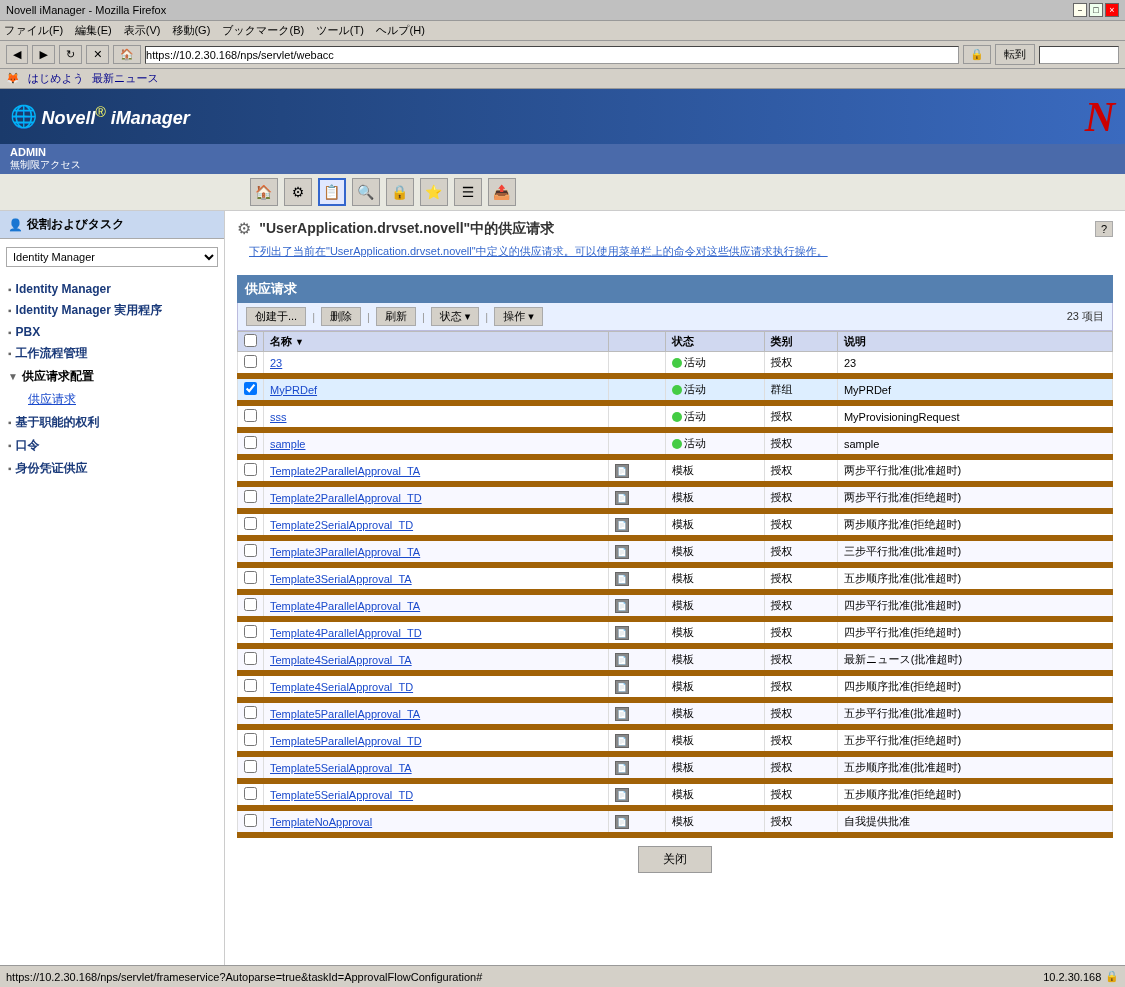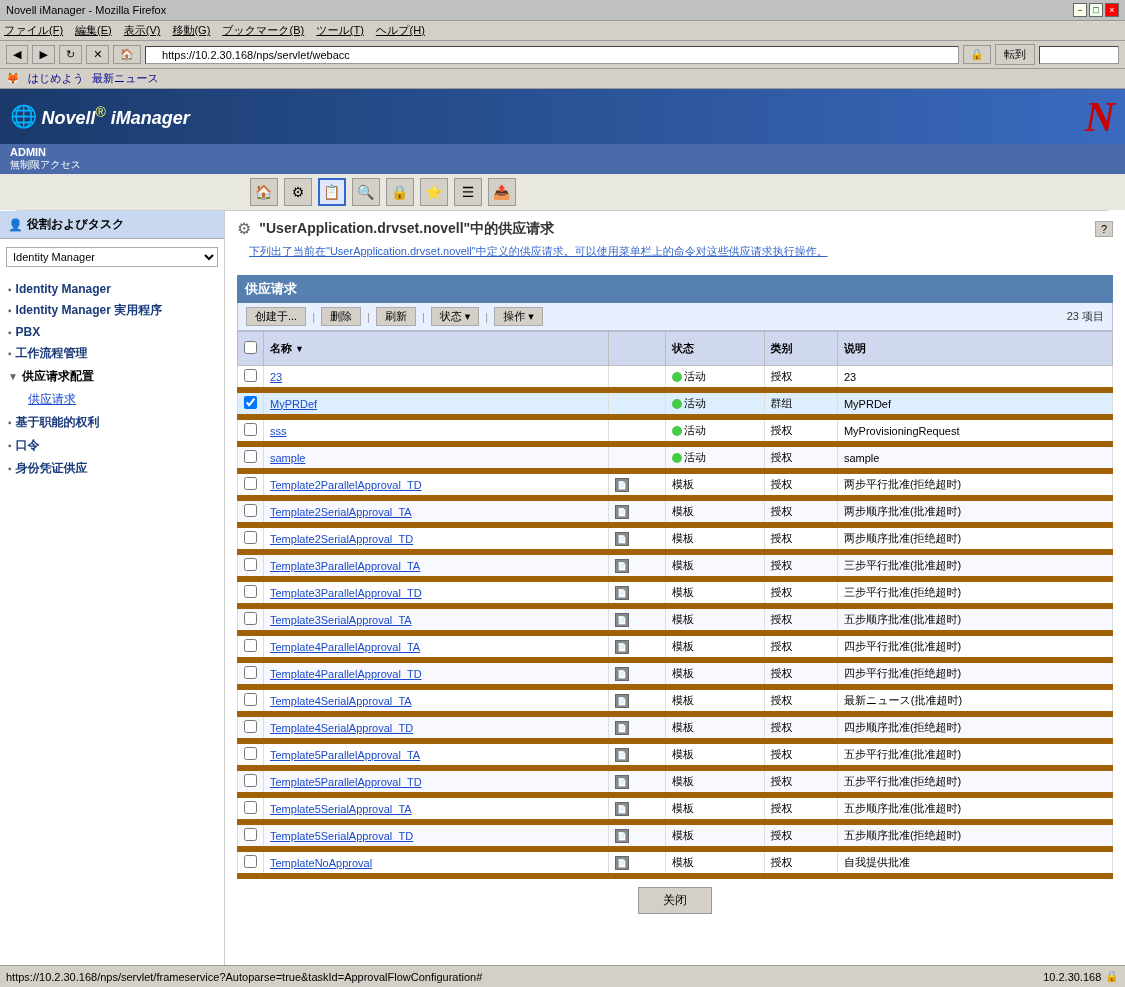--- a/index.html
+++ b/index.html
@@ -7,25 +7,25 @@
 
     
     .browser-titlebar { background: #c0c0c0; padding: 3px 6px; font-size: 11px; display: flex; align-items: center; justify-content: space-between; border-bottom: 1px solid #999; }
     .browser-controls { display: flex; gap: 2px; }
     .browser-btn { width: 14px; height: 14px; border: 1px solid #666; display: inline-flex; align-items: center; justify-content: center; font-size: 9px; cursor: pointer; }
     .browser-btn.min { background: #ffe; }
     .browser-btn.max { background: #efe; }
     .browser-btn.close { background: #f00; color: #fff; }
 
     .browser-menubar { background: #d4d0c8; padding: 2px 4px; font-size: 11px; display: flex; gap: 12px; border-bottom: 1px solid #999; }
-    .browser-menubar span { cursor: pointer; text-decoration: underline; }
+    .browser-menubar span { cursor: pointer; }
 
     .browser-toolbar { background: #d4d0c8; padding: 3px 6px; display: flex; align-items: center; gap: 4px; border-bottom: 1px solid #999; }
     .nav-btn { background: #d4d0c8; border: 1px solid #999; padding: 2px 6px; font-size: 11px; cursor: pointer; display: flex; align-items: center; gap: 2px; }
-    .address-bar { flex: 1; border: 1px inset #999; background: #fff; padding: 2px 16px; font-size: 11px; }
+    .address-bar { flex: 1; border: 1px inset #999; background: #fff; padding: 2px 0; font-size: 11px; }
     .go-btn { background: #d4d0c8; border: 1px solid #999; padding: 2px 8px; font-size: 11px; cursor: pointer; }
     .search-bar { border: 1px inset #999; background: #fff; padding: 2px 4px; font-size: 11px; width: 80px; }
 
     .browser-bookmarks { background: #d4d0c8; padding: 2px 6px; font-size: 11px; display: flex; align-items: center; gap: 8px; border-bottom: 1px solid #999; }
     .bookmark-link { color: #00008b; text-decoration: none; cursor: pointer; font-size: 11px; }
 
     
     .app-header { background: linear-gradient(to right, #1a3a6b, #3a6abf); height: 55px; display: flex; align-items: center; padding: 0 10px; }
     .toolbar-icon { width: 28px; height: 28px; border: 1px solid #999; background: #d4d0c8; display: flex; align-items: center; justify-content: center; cursor: pointer; font-size: 14px; }
     .toolbar-icon.active { background: #e0e8ff; border: 2px solid #3366cc; }
@@ -57,21 +57,21 @@
     .table-section { margin: 0 12px; }
     .table-header { background: #5580b0; color: #fff; padding: 5px 8px; font-size: 13px; font-weight: bold; }
     .table-toolbar { background: #e8f0ff; border: 1px solid #bbd; border-top: none; padding: 4px 8px; display: flex; align-items: center; gap: 4px; font-size: 11px; }
     .table-btn { border: 1px solid #aaa; background: #d4d0c8; padding: 1px 8px; cursor: pointer; font-size: 11px; }
     .table-count { margin-left: auto; color: #333; font-size: 11px; }
     .separator { color: #999; margin: 0 2px; }
 
     
     .data-table { width: 100%; border-collapse: collapse; font-size: 11px; }
     .data-table thead tr { background: #d0d8f0; }
-    .data-table thead th { padding: 9px 6px; text-align: left; border: 1px solid #bbb; font-size: 11px; font-weight: bold; white-space: nowrap; }
+    .data-table thead th { padding: 2px 6px; text-align: left; border: 1px solid #bbb; font-size: 11px; font-weight: bold; white-space: nowrap; }
     .data-table tbody tr { border-bottom: 6px solid #a16207; }
     .data-table tbody tr:nth-child(even) { background: #f8f8ff; }
     .data-table tbody tr.selected { background: #ddeeff; }
     .data-table td { padding: 3px 6px; border: 1px solid #ddd; vertical-align: middle; }
     .checkbox-cell { width: 20px; text-align: center; }
     .name-link { color: #1a4acc; text-decoration: underline; cursor: pointer; }
     .status-icon { display: inline-block; width: 10px; height: 10px; border-radius: 50%; background: #44cc44; vertical-align: middle; margin-right: 2px; }
 
     
     .close-btn-area { padding: 8px 12px; display: flex; justify-content: center; }
@@ -125,21 +125,21 @@
 </div>
 
 <div class="app-header">
   <div style="display:flex; align-items:center; gap:4px;">
     <span style="font-size:22px;">🌐</span>
     <span style="color:#fff; font-size:18px; font-weight:bold; font-style:italic;">Novell<span style="color:#ffff66; font-size:14px; font-weight:normal; vertical-align:super; font-style:normal;">®</span> iManager</span>
   </div>
   <div style="margin-left:auto; color:#c00; font-size:42px; font-weight:bold; font-style:italic; font-family:serif;">N</div>
 </div>
 
-<div style="background:#e8e8e0; border-bottom:1px solid #ccc;border-radius:21px;">
+<div style="background:#e8e8e0; border-bottom:1px solid #ccc;">
   <div style="background:#4a6aaa; color:#fff; padding:2px 10px; font-size:11px; display:flex; gap:16px;">
     <div>
       <div style="font-weight:bold;">ADMIN</div>
       <div style="font-size:10px;">無制限アクセス</div>
     </div>
   </div>
   <div class="toolbar-row" style="padding:4px 250px; display:flex; gap:6px; align-items:center; background:#e8e8e0;">
     <div class="toolbar-icon">🏠</div>
     <div class="toolbar-icon">⚙</div>
     <div class="toolbar-icon active">📋</div>
@@ -274,57 +274,49 @@
             <tr>
               <td class="checkbox-cell"><input type="checkbox" style=""></td>
               <td><a class="name-link">sample</a></td>
               <td></td>
               <td><span class="status-icon"></span>活动</td>
               <td>授权</td>
               <td>sample</td>
             </tr>
             <tr>
               <td class="checkbox-cell"><input type="checkbox" style=""></td>
+              <td><a class="name-link">Template2ParallelApproval_TA</a></td>
+              <td><span style="display:inline-block;width:14px;height:14px;background:#888;border:1px solid #666;font-size:8px;color:#fff;text-align:center;line-height:14px;">📄</span></td>
+              <td>模板</td>
+              <td>授权</td>
+              <td>两步平行批准(批准超时)</td>
+            </tr>
+            <tr>
+              <td class="checkbox-cell"><input type="checkbox" style=""></td>
               <td><a class="name-link">Template2ParallelApproval_TD</a></td>
               <td><span style="display:inline-block;width:14px;height:14px;background:#888;border:1px solid #666;font-size:8px;color:#fff;text-align:center;line-height:14px;">📄</span></td>
               <td>模板</td>
               <td>授权</td>
               <td>两步平行批准(拒绝超时)</td>
             </tr>
             <tr>
               <td class="checkbox-cell"><input type="checkbox" style=""></td>
-              <td><a class="name-link">Template2SerialApproval_TA</a></td>
-              <td><span style="display:inline-block;width:14px;height:14px;background:#888;border:1px solid #666;font-size:8px;color:#fff;text-align:center;line-height:14px;">📄</span></td>
-              <td>模板</td>
-              <td>授权</td>
-              <td>两步顺序批准(批准超时)</td>
-            </tr>
-            <tr>
-              <td class="checkbox-cell"><input type="checkbox" style=""></td>
               <td><a class="name-link">Template2SerialApproval_TD</a></td>
               <td><span style="display:inline-block;width:14px;height:14px;background:#888;border:1px solid #666;font-size:8px;color:#fff;text-align:center;line-height:14px;">📄</span></td>
               <td>模板</td>
               <td>授权</td>
               <td>两步顺序批准(拒绝超时)</td>
             </tr>
             <tr>
               <td class="checkbox-cell"><input type="checkbox" style=""></td>
               <td><a class="name-link">Template3ParallelApproval_TA</a></td>
               <td><span style="display:inline-block;width:14px;height:14px;background:#888;border:1px solid #666;font-size:8px;color:#fff;text-align:center;line-height:14px;">📄</span></td>
               <td>模板</td>
               <td>授权</td>
               <td>三步平行批准(批准超时)</td>
-            </tr>
-            <tr>
-              <td class="checkbox-cell"><input type="checkbox" style=""></td>
-              <td><a class="name-link">Template3ParallelApproval_TD</a></td>
-              <td><span style="display:inline-block;width:14px;height:14px;background:#888;border:1px solid #666;font-size:8px;color:#fff;text-align:center;line-height:14px;">📄</span></td>
-              <td>模板</td>
-              <td>授权</td>
-              <td>三步平行批准(拒绝超时)</td>
             </tr>
             <tr>
               <td class="checkbox-cell"><input type="checkbox" style=""></td>
               <td><a class="name-link">Template3SerialApproval_TA</a></td>
               <td><span style="display:inline-block;width:14px;height:14px;background:#888;border:1px solid #666;font-size:8px;color:#fff;text-align:center;line-height:14px;">📄</span></td>
               <td>模板</td>
               <td>授权</td>
               <td>五步顺序批准(批准超时)</td>
             </tr>
             <tr>

